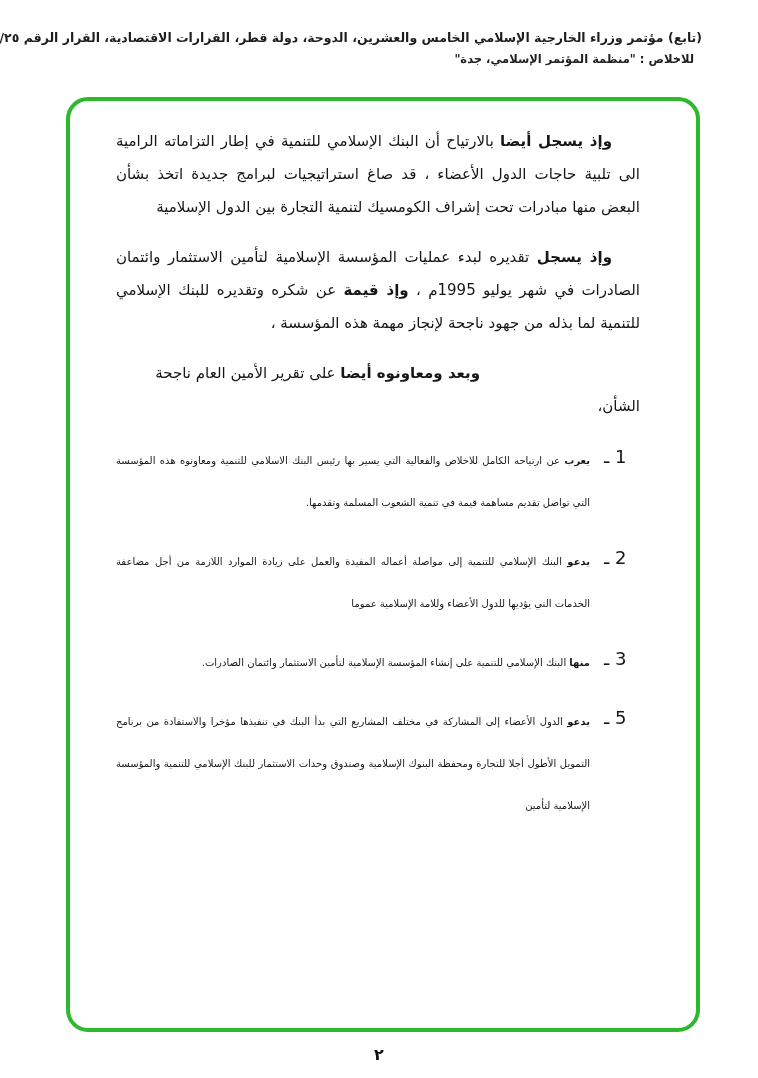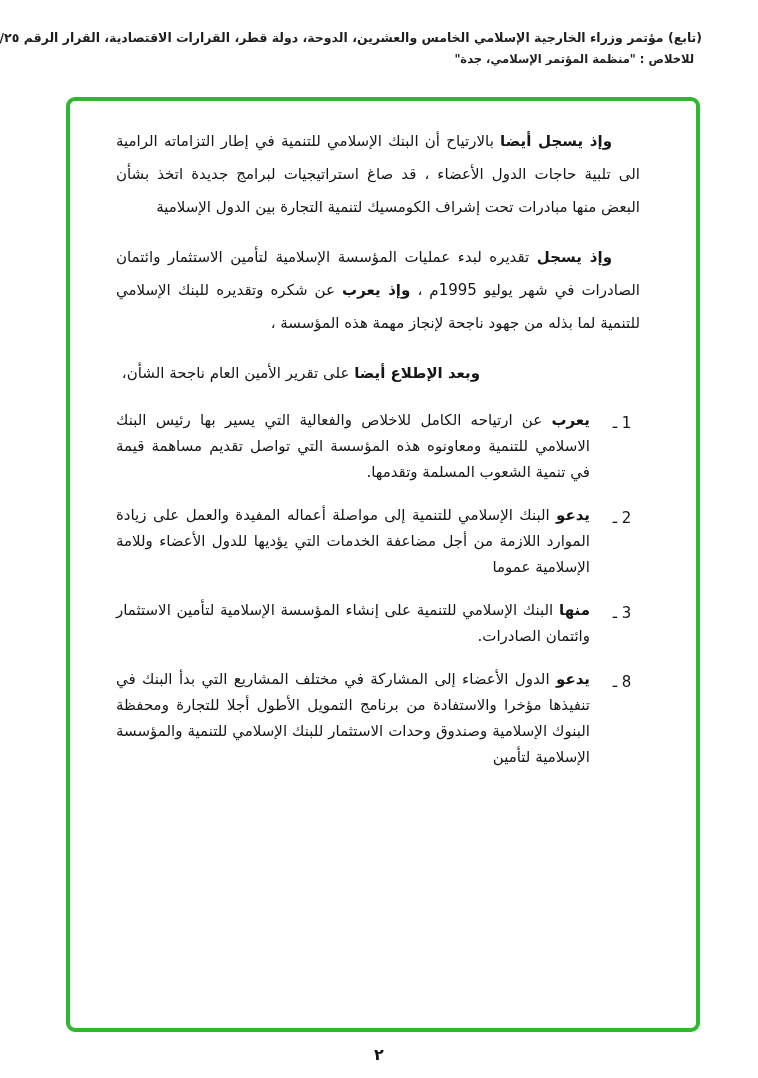--- a/index.html
+++ b/index.html
@@ -26,21 +26,21 @@
     margin-top:7px; padding-right:8px;
     font-size:11.5px; font-weight:bold; color:#1e1e1e;
   }
   .header-line2 .src-value { font-weight:bold; }
 
   
   .frame {
     position:absolute; top:97px; left:66px;
     width:634px; height:935px;
     border:4px solid var(--border-green, #2eb82e);
-    border-radius:9px;
+    border-radius:22px;
     padding:24px 56px 14px 46px;
     overflow:hidden;
   }
 
   
   .para {
     font-size:15px; line-height:33px;
     text-align:justify; text-justify:inter-word;
     text-indent:28px;
     margin-bottom:17px;
@@ -50,26 +50,26 @@
     text-indent:160px; text-align:right;
   }
 
   
   .item {
     display:flex; gap:14px;
     margin-bottom:17px;
   }
   .item .marker {
     flex:0 0 36px;
-    font-size:15px; line-height:33px;
-    text-align:center; white-space:nowrap;
+    font-size:18px; line-height:33px;
+    text-align:left; white-space:nowrap;
   }
   .item .itext {
     flex:1 1 auto;
-    font-size:15px; line-height:26px;
+    font-size:10px; line-height:42px;
     text-align:justify; text-justify:inter-word;
   }
 
   
   .footer-num {
     position:absolute; bottom:14px; left:0; right:0;
     text-align:center;
     font-size:16px; font-weight:bold; color:#111;
   }
 </style>
@@ -89,28 +89,28 @@
   <div class="frame">
 
     <p class="para">
       <strong>وإذ يسجل أيضا</strong>
       <span>بالارتياح أن البنك الإسلامي للتنمية في إطار التزاماته الرامية الى تلبية حاجات الدول الأعضاء ، قد صاغ استراتيجيات لبرامج جديدة اتخذ بشأن البعض منها مبادرات تحت إشراف الكومسيك لتنمية التجارة بين الدول الإسلامية</span>
     </p>
 
     <p class="para">
       <strong>وإذ يسجل</strong>
       <span>تقديره لبدء عمليات المؤسسة الإسلامية لتأمين الاستثمار وائتمان الصادرات في شهر يوليو 1995م ،</span>
-      <strong>وإذ يعرب</strong>
+      <strong>وإذ قيمة</strong>
       <span>عن شكره وتقديره للبنك الإسلامي للتنمية لما بذله من جهود ناجحة لإنجاز مهمة هذه المؤسسة ،</span>
     </p>
 
 
 
     <p class="para para-deep">
-      <strong>وبعد الإطلاع أيضا</strong>
+      <strong>وبعد ومعاونوه أيضا</strong>
       <span>على تقرير الأمين العام ناجحة الشأن،</span>
     </p>
 
     <div class="item">
       <span class="marker">1 ـ</span>
       <span class="itext">
         <strong>يعرب</strong>
         <span>عن ارتياحه الكامل للاخلاص والفعالية التي يسير بها رئيس البنك الاسلامي للتنمية ومعاونوه هذه المؤسسة التي تواصل تقديم مساهمة قيمة في تنمية الشعوب المسلمة وتقدمها.</span>
       </span>
     </div>
@@ -125,21 +125,21 @@
 
     <div class="item">
       <span class="marker">3 ـ</span>
       <span class="itext">
         <strong>منها</strong>
         <span>البنك الإسلامي للتنمية على إنشاء المؤسسة الإسلامية لتأمين الاستثمار وائتمان الصادرات.</span>
       </span>
     </div>
 
     <div class="item">
-      <span class="marker">8 ـ</span>
+      <span class="marker">5 ـ</span>
       <span class="itext">
         <strong>يدعو</strong>
         <span>الدول الأعضاء إلى المشاركة في مختلف المشاريع التي بدأ البنك في تنفيذها مؤخرا والاستفادة من برنامج التمويل الأطول أجلا للتجارة ومحفظة البنوك الإسلامية وصندوق وحدات الاستثمار للبنك الإسلامي للتنمية والمؤسسة الإسلامية لتأمين</span>
       </span>
     </div>
 
   </div>
 
   <div class="footer-num">٢</div>
 

